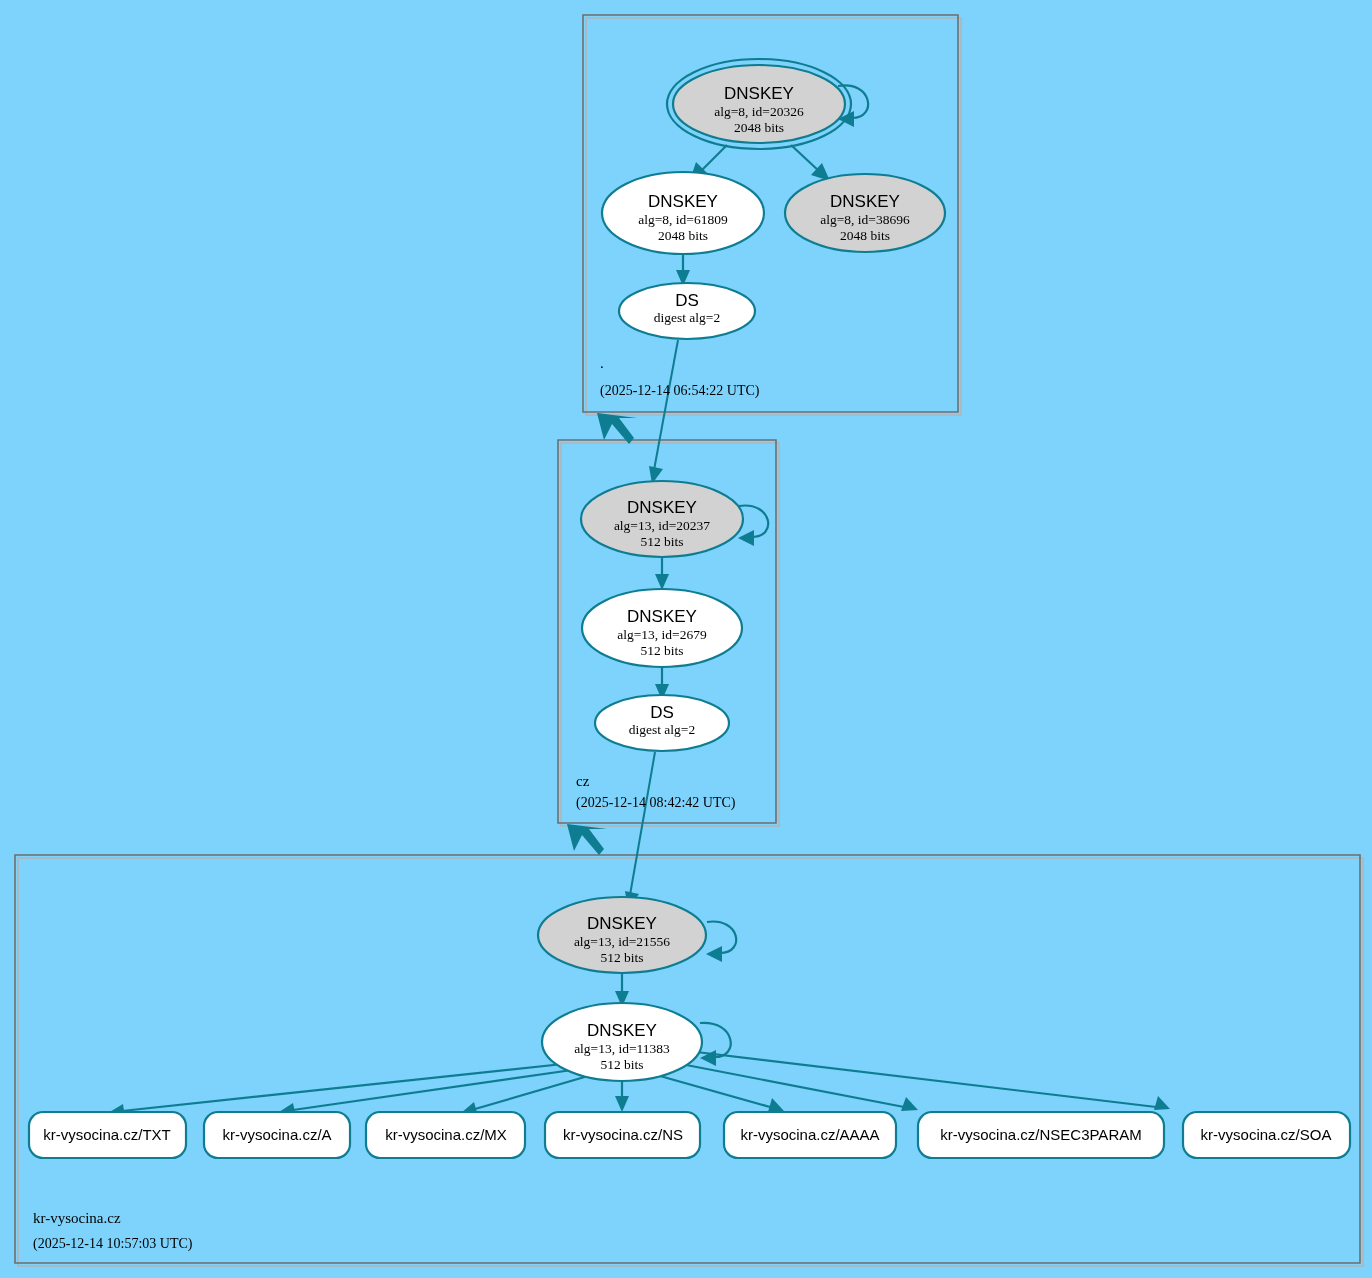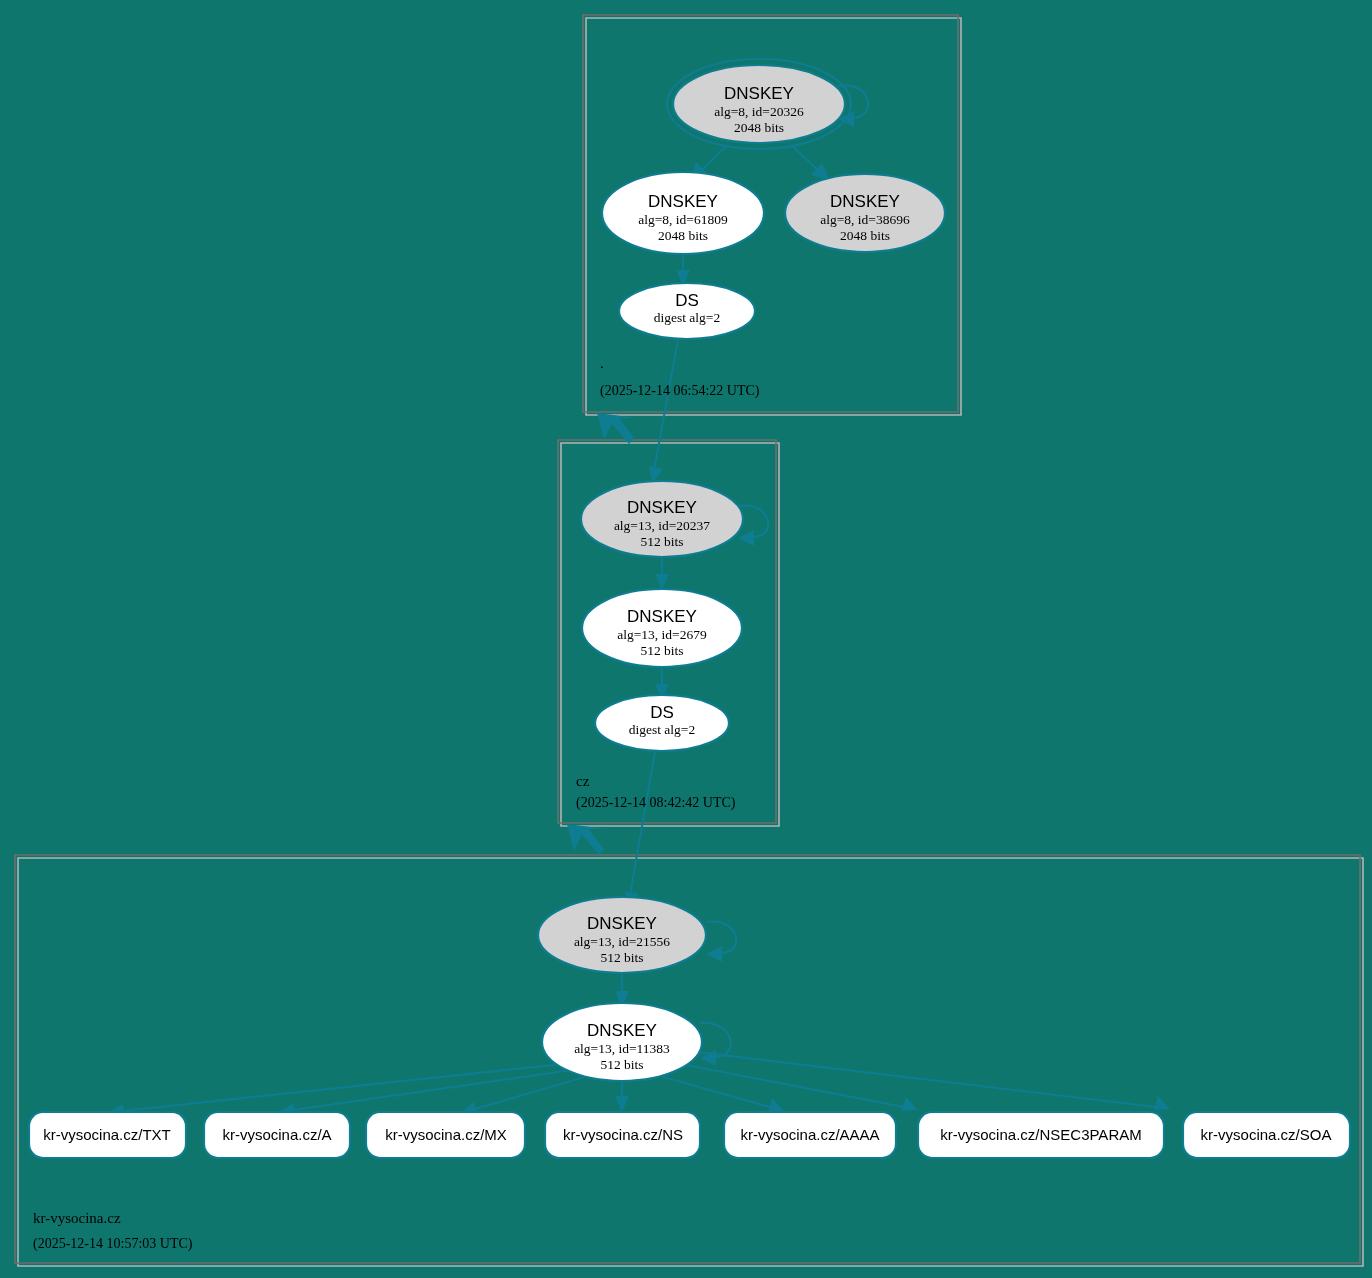--- a/index.html
+++ b/index.html
@@ -4,21 +4,21 @@
 <style>
   html, body {
     margin: 0;
     padding: 0;
     background: #ffffff;
   }
   #canvas {
     position: relative;
     width: 1372px;
     height: 1278px;
-    background: #0f766e;
+    background: #7dd3fc;
     font-family: "Liberation Sans", sans-serif;
     overflow: hidden;
   }
   svg#graph {
     position: absolute;
     top: 0; left: 0;
     width: 1372px;
     height: 1278px;
   }
   .zone-box {

